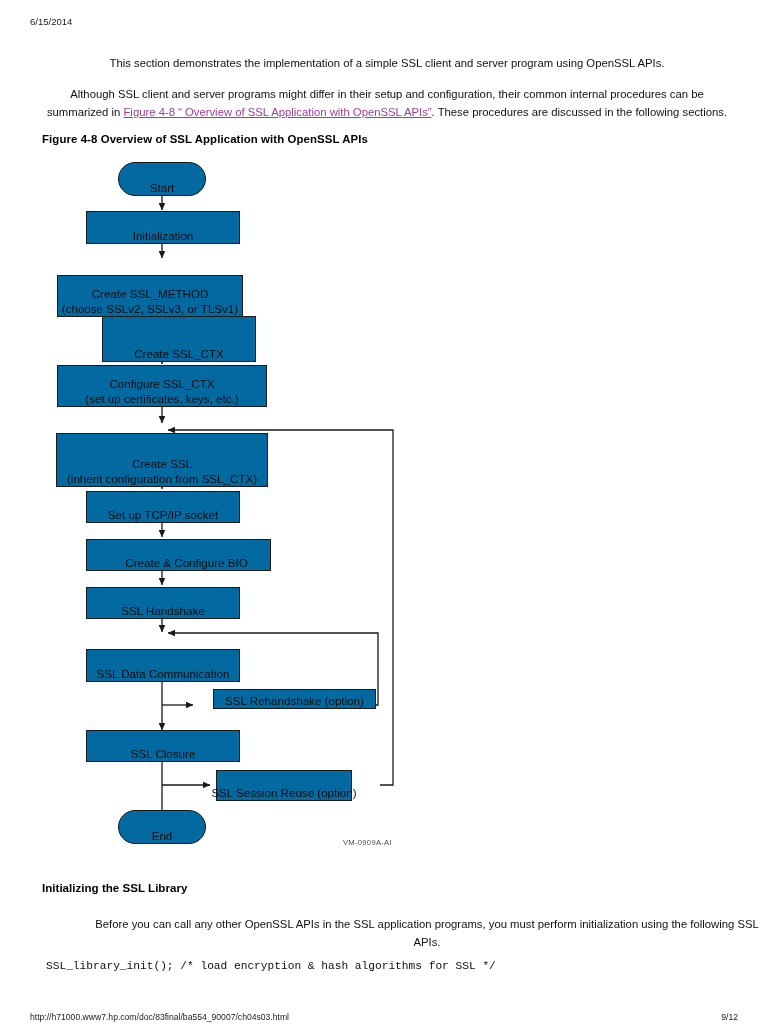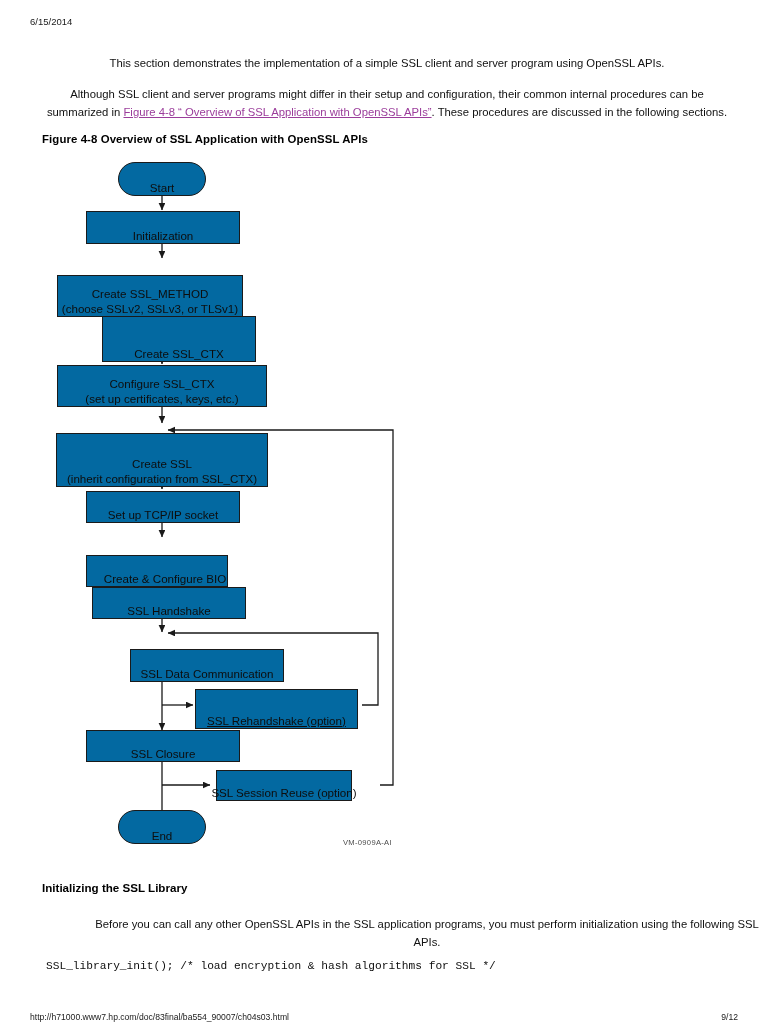--- a/index.html
+++ b/index.html
@@ -220,33 +220,33 @@
 
   <div class="node" style="left:56px; top:278px; width:212px; height:54px;">
     <span>Create SSL</span>
     <span class="l2">(inherit configuration from SSL_CTX)</span>
   </div>
 
   <div class="node" style="left:86px; top:336px; width:154px; height:32px;">
     <span>Set up TCP/IP socket</span>
   </div>
 
-  <div class="node" style="left:86px; top:400px; width:142px; height:32px;padding-left:16px;">
+  <div class="node" style="left:86px; top:384px; width:185px; height:32px;padding-left:16px;">
     <span>Create &amp; Configure BIO</span>
   </div>
 
-  <div class="node" style="left:86px; top:432px; width:154px; height:32px;margin-left:6px;">
+  <div class="node" style="left:86px; top:432px; width:154px; height:32px;">
     <span>SSL Handshake</span>
   </div>
 
-  <div class="node" style="left:86px; top:494px; width:154px; height:33px;margin-left:44px;">
+  <div class="node" style="left:86px; top:494px; width:154px; height:33px;">
     <span>SSL Data Communication</span>
   </div>
 
-  <div class="node" style="left:195px; top:534px; width:163px; height:40px;text-decoration:underline;">
+  <div class="node" style="left:213px; top:534px; width:163px; height:20px;">
     <span>SSL Rehandshake (option)</span>
   </div>
 
   <div class="node" style="left:86px; top:575px; width:154px; height:32px;">
     <span>SSL Closure</span>
   </div>
 
   <div class="node" style="left:216px; top:615px; width:136px; height:31px;">
     <span>SSL Session Reuse (option)</span>
   </div>

